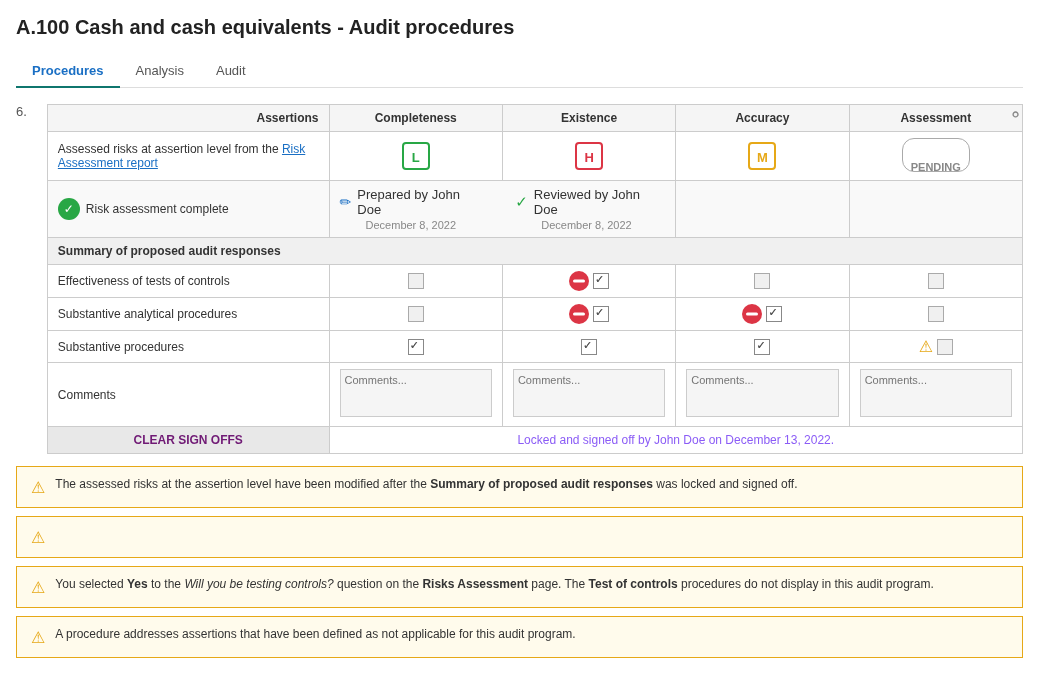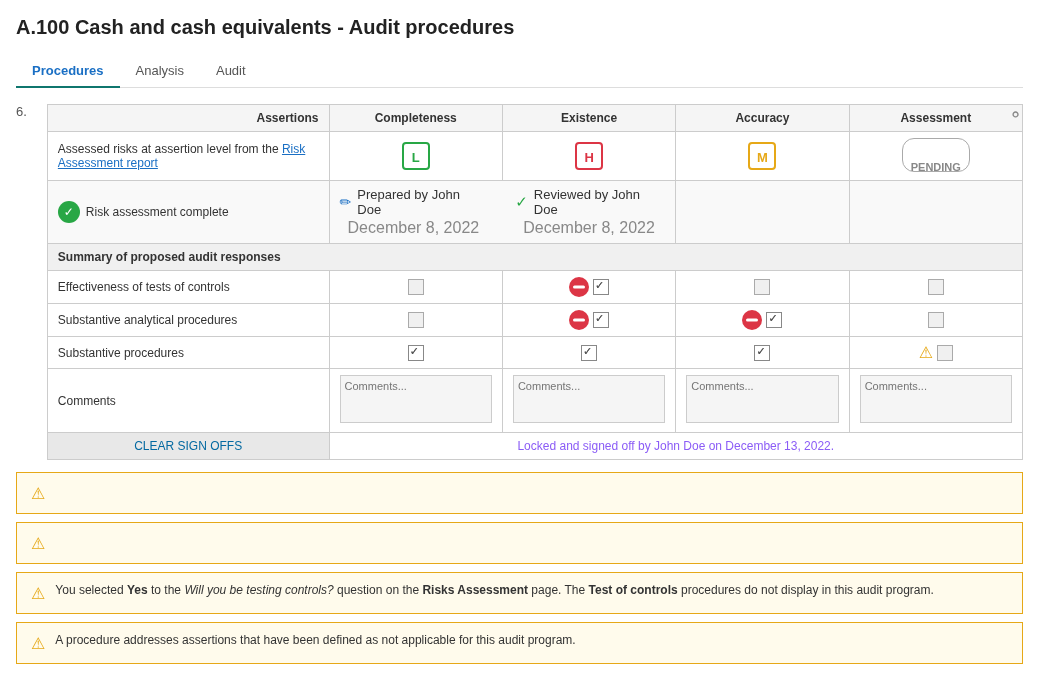--- a/index.html
+++ b/index.html
@@ -26,40 +26,40 @@
     .badge-H { border: 2px solid #dc3545; color: #dc3545; background: #fff; }
     .badge-M { border: 2px solid #e6a817; color: #e6a817; background: #fff; }
     .badge-pending { border: 1px solid #aaa; color: #888; background: #fff; font-size: 11px; width: auto; padding: 16px 8px; height: 16px; line-height: 24px; border-radius: 12px; }
 
     .risk-link { color: #1a6fc4; }
 
     .sign-row td { background: #f9f9f9; }
     .sign-info { display: flex; align-items: flex-start; gap: 30px; }
     .sign-item { display: flex; flex-direction: column; align-items: flex-start; }
     .sign-item-inner { display: flex; align-items: center; gap: 6px; }
-    .sign-date { color: #888; font-size: 16px; margin-left: 8px; margin-top: 2px; }
+    .sign-date { color: #888; font-size: 11px; margin-left: 26px; margin-top: 2px; }
 
     .check-icon { color: #28a745; font-size: 15px; }
     .pencil-icon { color: #1a6fc4; font-size: 14px; }
 
     .green-circle { width: 22px; height: 22px; border-radius: 50%; background: #28a745; display: inline-flex; align-items: center; justify-content: center; color: #fff; font-size: 12px; }
 
     .checkbox-cell { text-align: center; }
     .cb { width: 16px; height: 16px; border: 1px solid #aaa; background: #f0f0f0; display: inline-block; vertical-align: middle; }
     .cb-checked { background: #fff; border-color: #888; position: relative; }
     .cb-checked::after { content: '✓'; font-size: 11px; color: #555; position: absolute; top: -1px; left: 1px; }
 
     .no-circle { display: inline-block; width: 20px; height: 20px; border-radius: 50%; background: #dc3545; position: relative; }
     .no-circle::before { content: ''; position: absolute; width: 12px; height: 3px; background: #fff; top: 50%; left: 50%; transform: translate(-50%, -50%); border-radius: 2px; }
 
     .warning-triangle { color: #e6a817; font-size: 16px; }
 
     .comments-cell textarea { width: 100%; height: 48px; border: 1px solid #ccc; background: #f5f5f5; font-size: 11px; color: #aaa; padding: 4px; resize: none; font-family: inherit; }
 
-    .clear-signoffs-cell { background: #e8e8e8; text-align: center; font-size: 12px; font-weight: 400; color: #0369a1; cursor: pointer; }
+    .clear-signoffs-cell { background: #e8e8e8; text-align: center; font-size: 12px; font-weight: 700; color: #701a75; cursor: pointer; }
     .signoff-text-cell { font-size: 12px; color: #8b5cf6; text-align: center; }
 
     .warning-box { border: 1px solid #e6a817; background: #fffbec; padding: 10px 14px; margin-top: 8px; display: flex; align-items: flex-start; gap: 10px; font-size: 12px; color: #333; }
     .warning-box .tri { color: #e6a817; font-size: 16px; flex-shrink: 0; margin-top: 1px; }
 
     .light-icon { position: absolute; right: 0; top: 0; font-size: 18px; color: #888; cursor: pointer; }
 
     .row-inline { display: flex; align-items: center; gap: 6px; }
     .flex-center { display: flex; align-items: center; justify-content: center; gap: 4px; }
   </style>
@@ -228,20 +228,23 @@
           <td class="clear-signoffs-cell">CLEAR SIGN OFFS</td>
           <td colspan="4" class="signoff-text-cell">Locked and signed off by John Doe on December 13, 2022.</td>
         </tr>
       </tbody>
     </table>
   </div>
 </div>
 
 <div class="warning-box" style="margin-top:12px;">
   <span class="tri">⚠</span>
+  <span>
+    <span>The assessed risks at the assertion level have been modified after the </span><strong>Summary of proposed audit responses</strong><span> was locked and signed off.</span>
+  </span>
 </div>
 
 <div class="warning-box">
   <span class="tri">⚠</span>
 </div>
 
 <div class="warning-box">
   <span class="tri">⚠</span>
   <span>
     <span>You selected <strong>Yes</strong> to the <em>Will you be testing controls?</em> question on the <strong>Risks Assessment</strong> page. The <strong>Test of controls</strong> procedures do not display in this audit program.</span>

